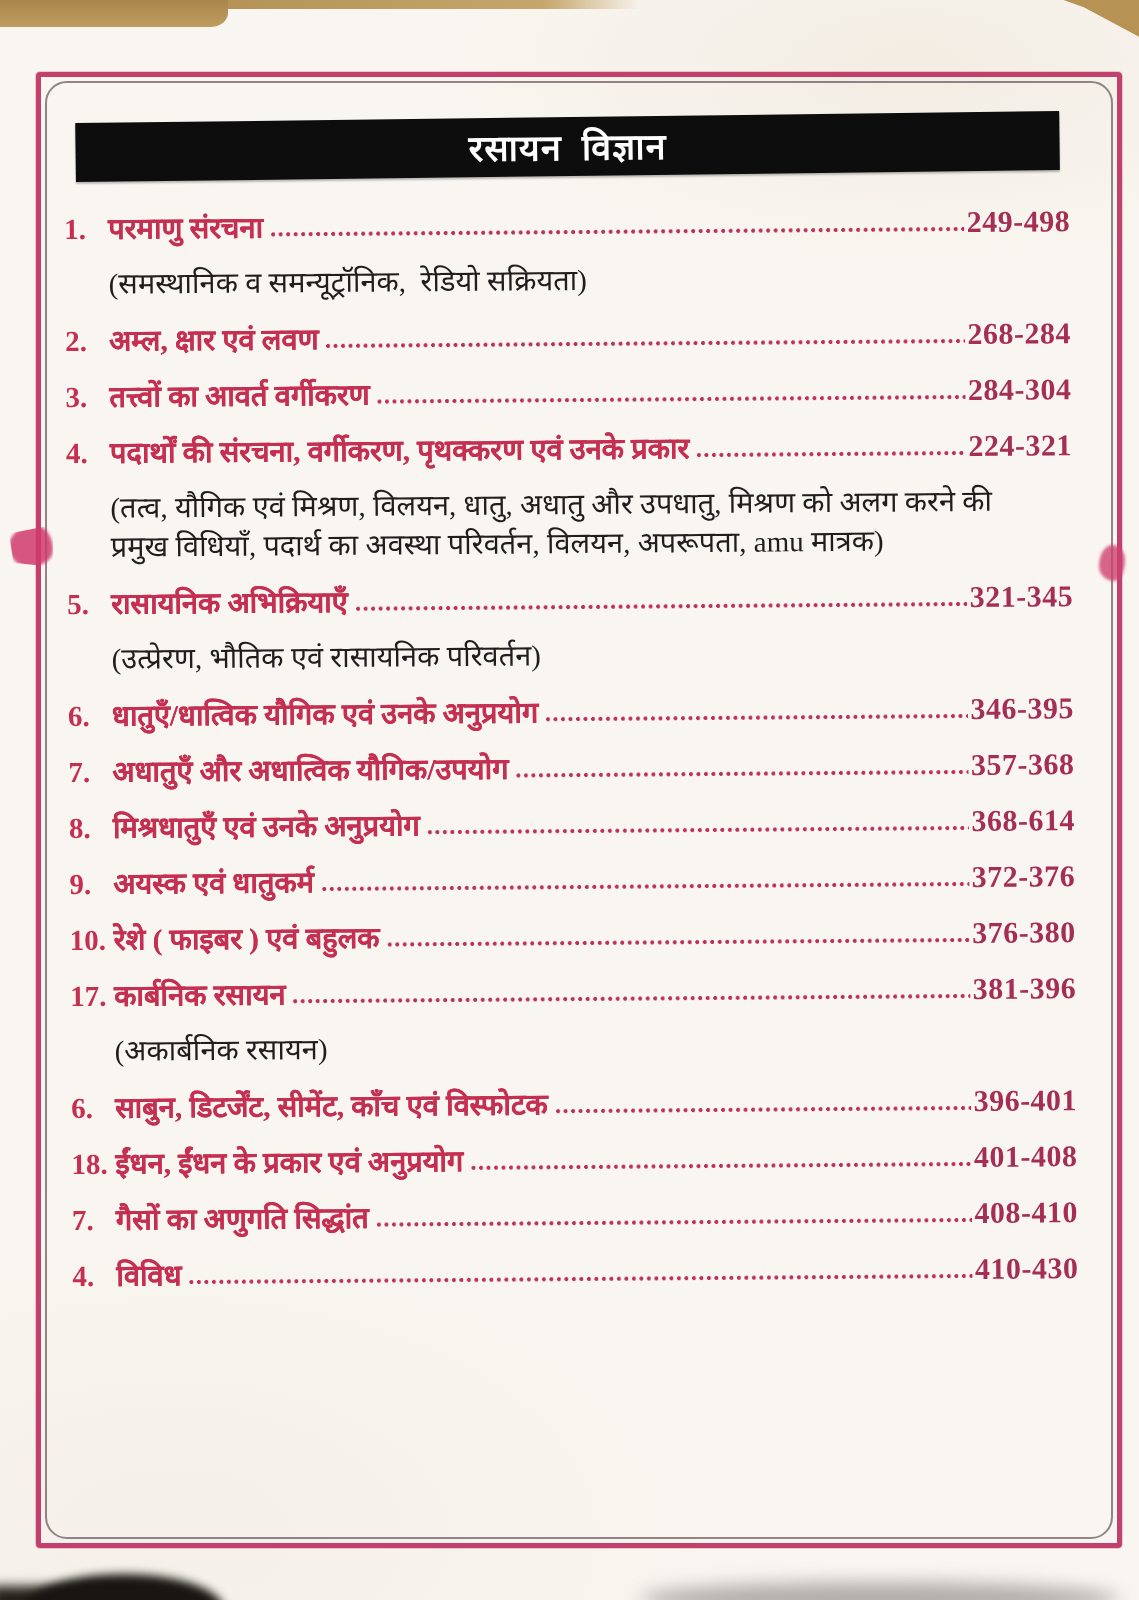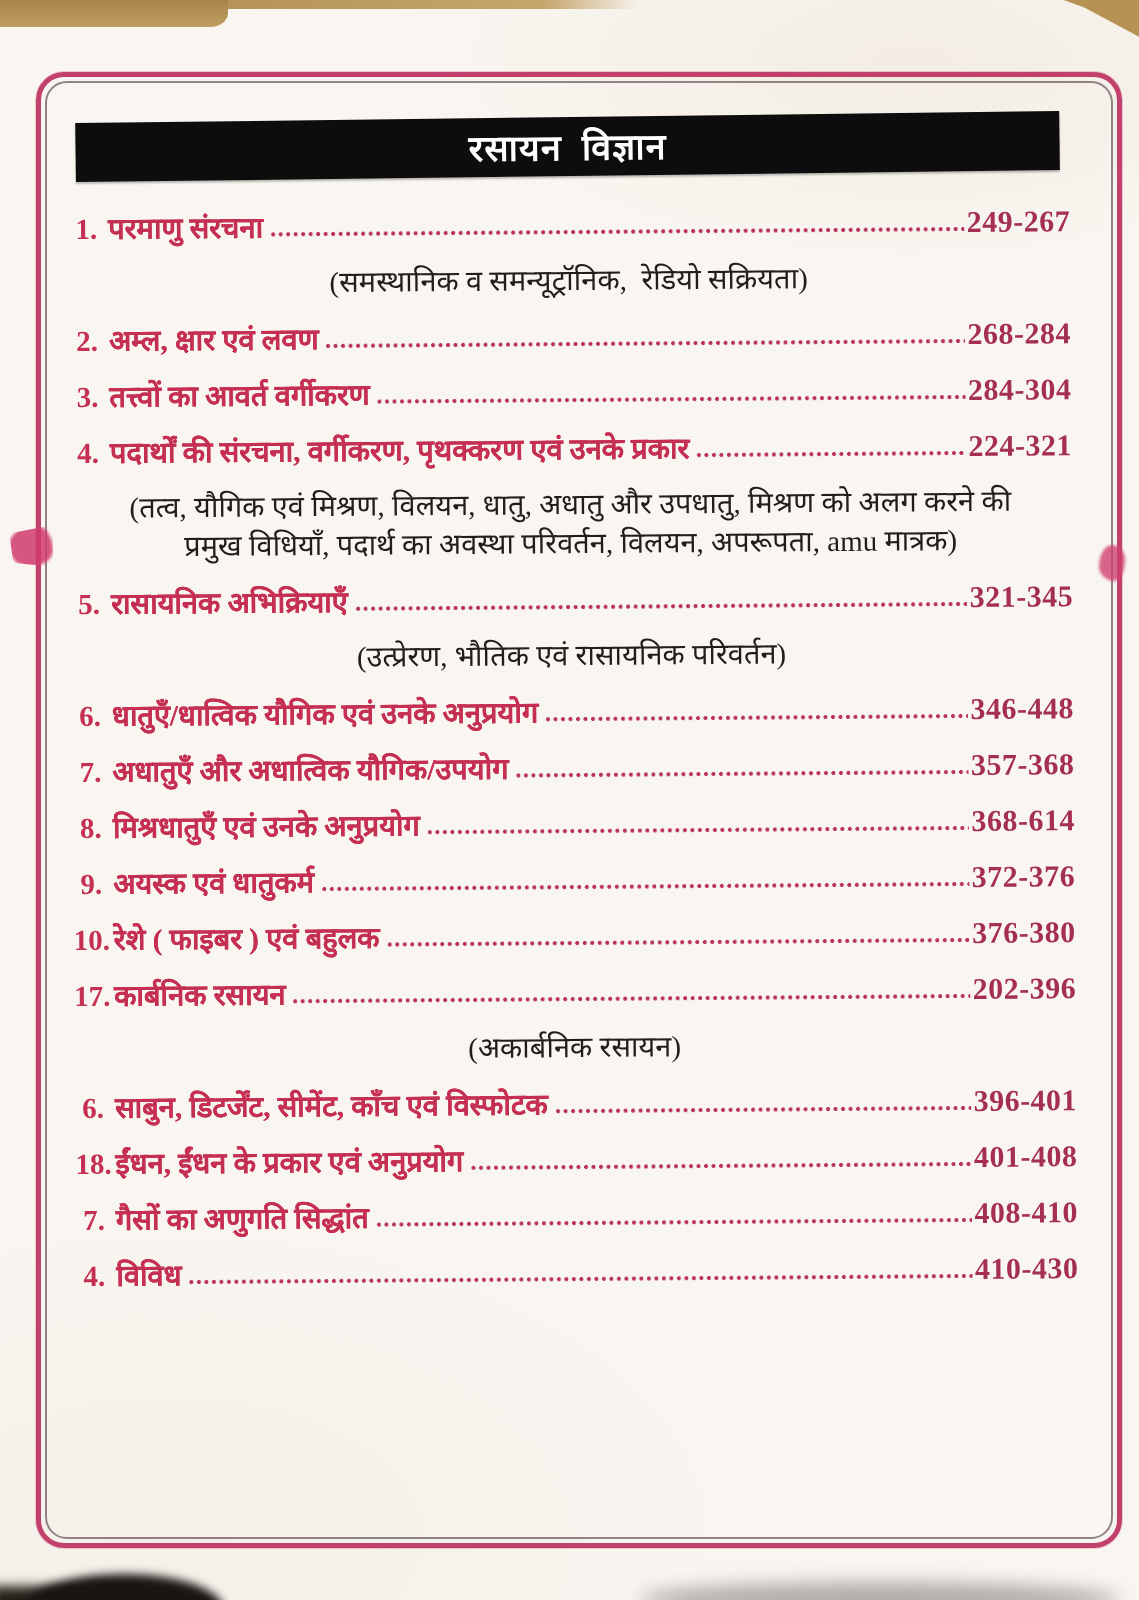--- a/index.html
+++ b/index.html
@@ -20,22 +20,22 @@
       radial-gradient(ellipse 700px 300px at 80% 4%, rgba(235,225,210,.45), rgba(0,0,0,0) 70%),
       radial-gradient(ellipse 900px 500px at 15% 96%, rgba(238,230,220,.4), rgba(0,0,0,0) 70%),
       var(--paper);
   }
   
   .tan-a{position:absolute;left:0;top:0;width:640px;height:9px;background:linear-gradient(90deg,#a8854a,#c6a66c 85%,rgba(198,166,108,0));}
   .tan-b{position:absolute;left:0;top:0;width:228px;height:27px;background:linear-gradient(180deg,#a8854a,#bf9c5f);border-bottom-right-radius:18px 14px;}
   .tan-c{position:absolute;right:0;top:0;width:92px;height:46px;background:#b69254;clip-path:polygon(18% 0,100% 0,100% 80%,40% 16%);}
   
   .frame{position:absolute;left:36px;top:72px;right:17px;bottom:52px;
-    border:5px solid var(--frame);border-radius:28px;
-    box-shadow:0 0 0 1px rgba(194,64,108,.25);text-align:center;}
+    border:5px solid var(--frame);border-radius:4px;
+    box-shadow:0 0 0 1px rgba(194,64,108,.25);}
   .frame-inner{position:absolute;inset:4px;border:2px solid var(--inner);border-radius:22px;opacity:.8;}
   .content{position:absolute;inset:0;padding:0 48px 0 22px;transform:rotate(-0.45deg);transform-origin:50% 0;}
   
   .header-bar{margin:40px 10px 0 12px;height:59px;background:var(--bar);
     display:flex;align-items:center;justify-content:center;transform:rotate(-0.25deg);
     box-shadow:0 2px 2px rgba(0,0,0,.25);}
   .header-bar .t{color:var(--bartext);font-size:36px;font-weight:700;letter-spacing:1px;word-spacing:10px;}
   
   .toc{margin-top:30px;}
   .row{display:flex;align-items:baseline;margin:0 0 18px 0;line-height:38px;}
@@ -75,21 +75,21 @@
     <div class="content">
       <div class="header-bar">
         <span class="t">रसायन विज्ञान</span>
       </div>
 
       <div class="toc" id="toc">
   <div class="row">
     <span class="num">1.</span>
     <span class="title">परमाणु संरचना</span>
     <span class="leader"></span>
-    <span class="pages">249-267</span>
+    <span class="pages">249-498</span>
   </div>
   <div class="note">(समस्थानिक व समन्यूट्रॉनिक,  रेडियो सक्रियता)</div>
 
   <div class="row">
     <span class="num">2.</span>
     <span class="title">अम्ल, क्षार एवं लवण</span>
     <span class="leader"></span>
     <span class="pages">268-284</span>
   </div>
 
@@ -113,21 +113,21 @@
     <span class="title">रासायनिक अभिक्रियाएँ</span>
     <span class="leader"></span>
     <span class="pages">321-345</span>
   </div>
   <div class="note">(उत्प्रेरण, भौतिक एवं रासायनिक परिवर्तन)</div>
 
   <div class="row">
     <span class="num">6.</span>
     <span class="title">धातुएँ/धात्विक यौगिक एवं उनके अनुप्रयोग</span>
     <span class="leader"></span>
-    <span class="pages">346-448</span>
+    <span class="pages">346-395</span>
   </div>
 
   <div class="row">
     <span class="num">7.</span>
     <span class="title">अधातुएँ और अधात्विक यौगिक/उपयोग</span>
     <span class="leader"></span>
     <span class="pages">357-368</span>
   </div>
 
   <div class="row">
@@ -148,21 +148,21 @@
     <span class="num">10.</span>
     <span class="title">रेशे ( फाइबर ) एवं बहुलक</span>
     <span class="leader"></span>
     <span class="pages">376-380</span>
   </div>
 
   <div class="row">
     <span class="num">17.</span>
     <span class="title">कार्बनिक रसायन</span>
     <span class="leader"></span>
-    <span class="pages">202-396</span>
+    <span class="pages">381-396</span>
   </div>
   <div class="note">(अकार्बनिक रसायन)</div>
 
   <div class="row">
     <span class="num">6.</span>
     <span class="title">साबुन, डिटर्जेंट, सीमेंट, काँच एवं विस्फोटक</span>
     <span class="leader"></span>
     <span class="pages">396-401</span>
   </div>
 

